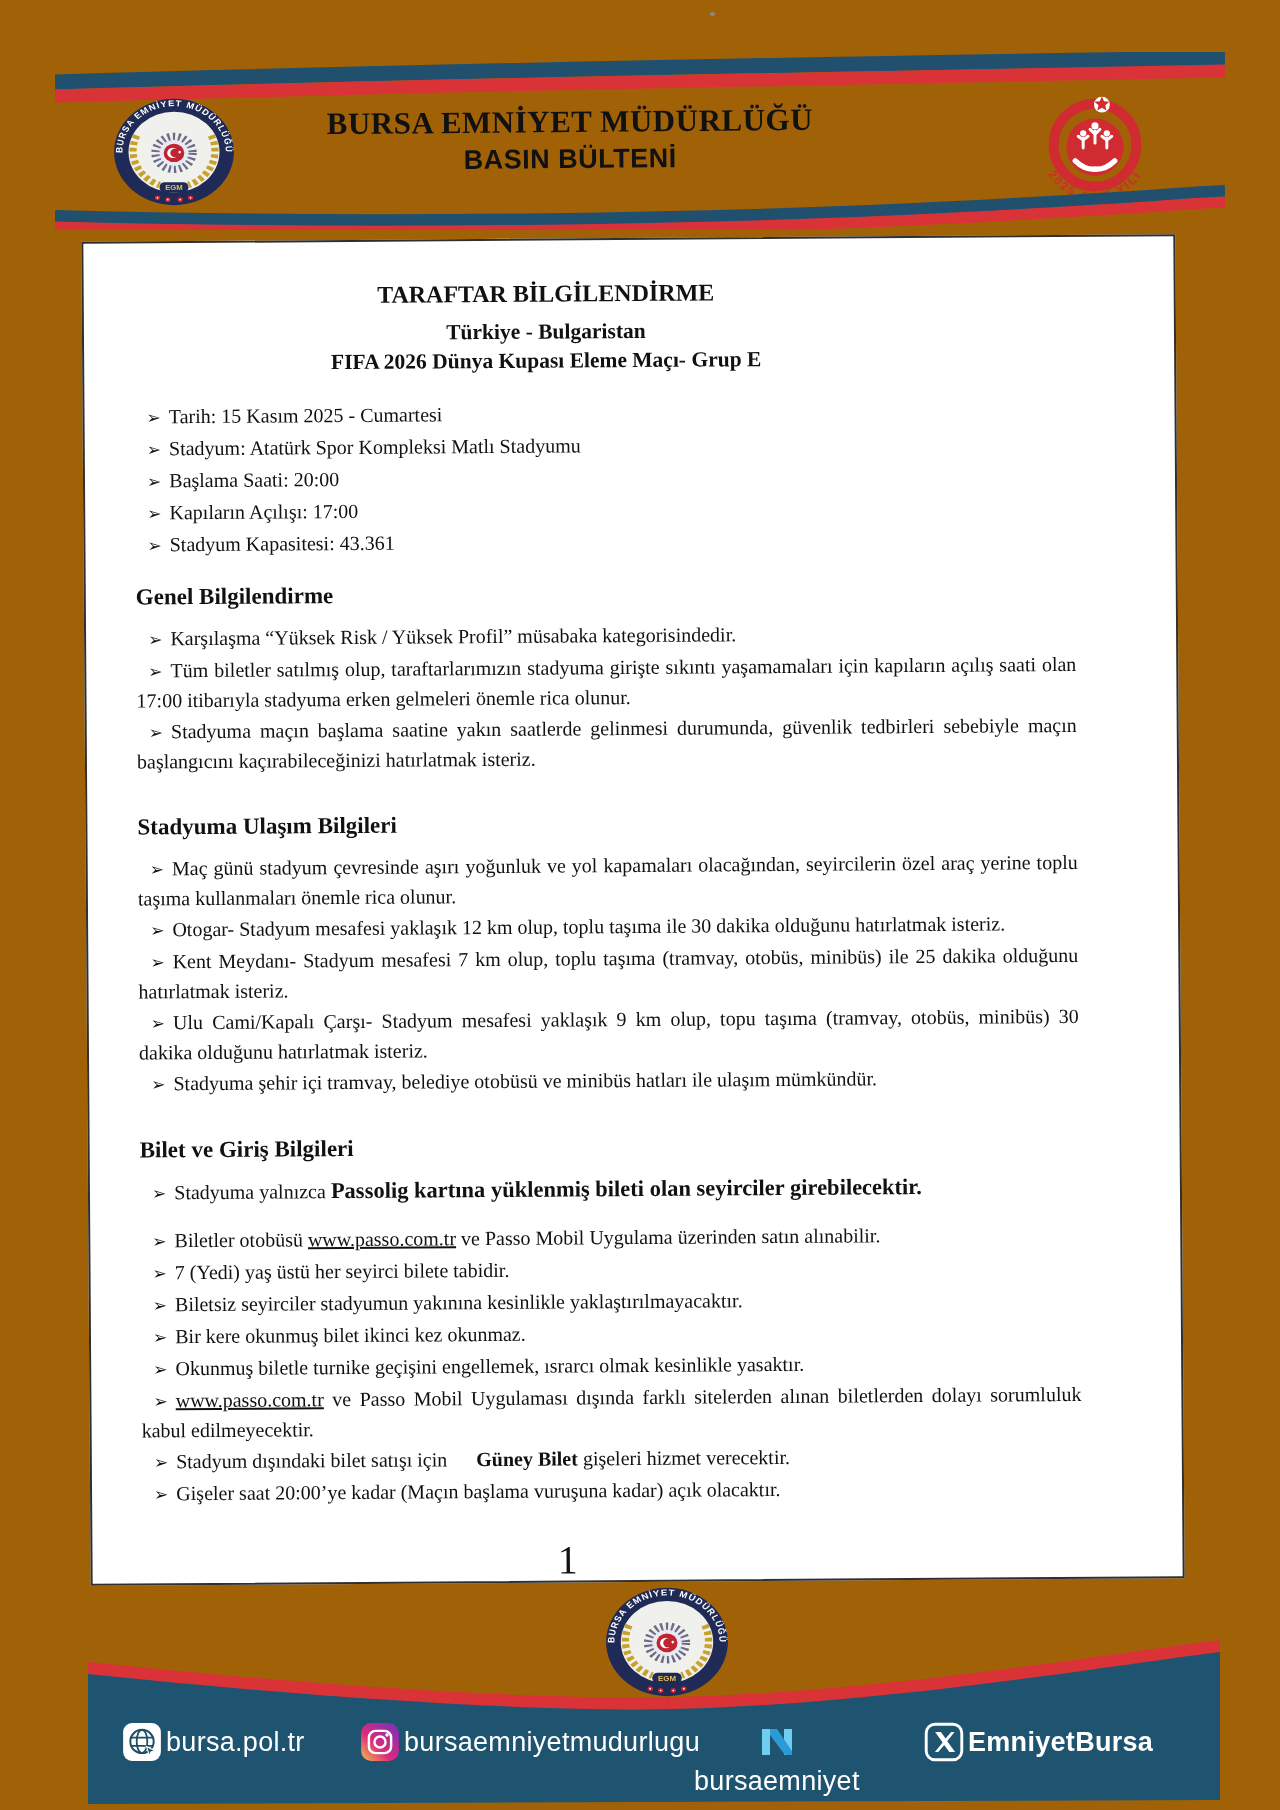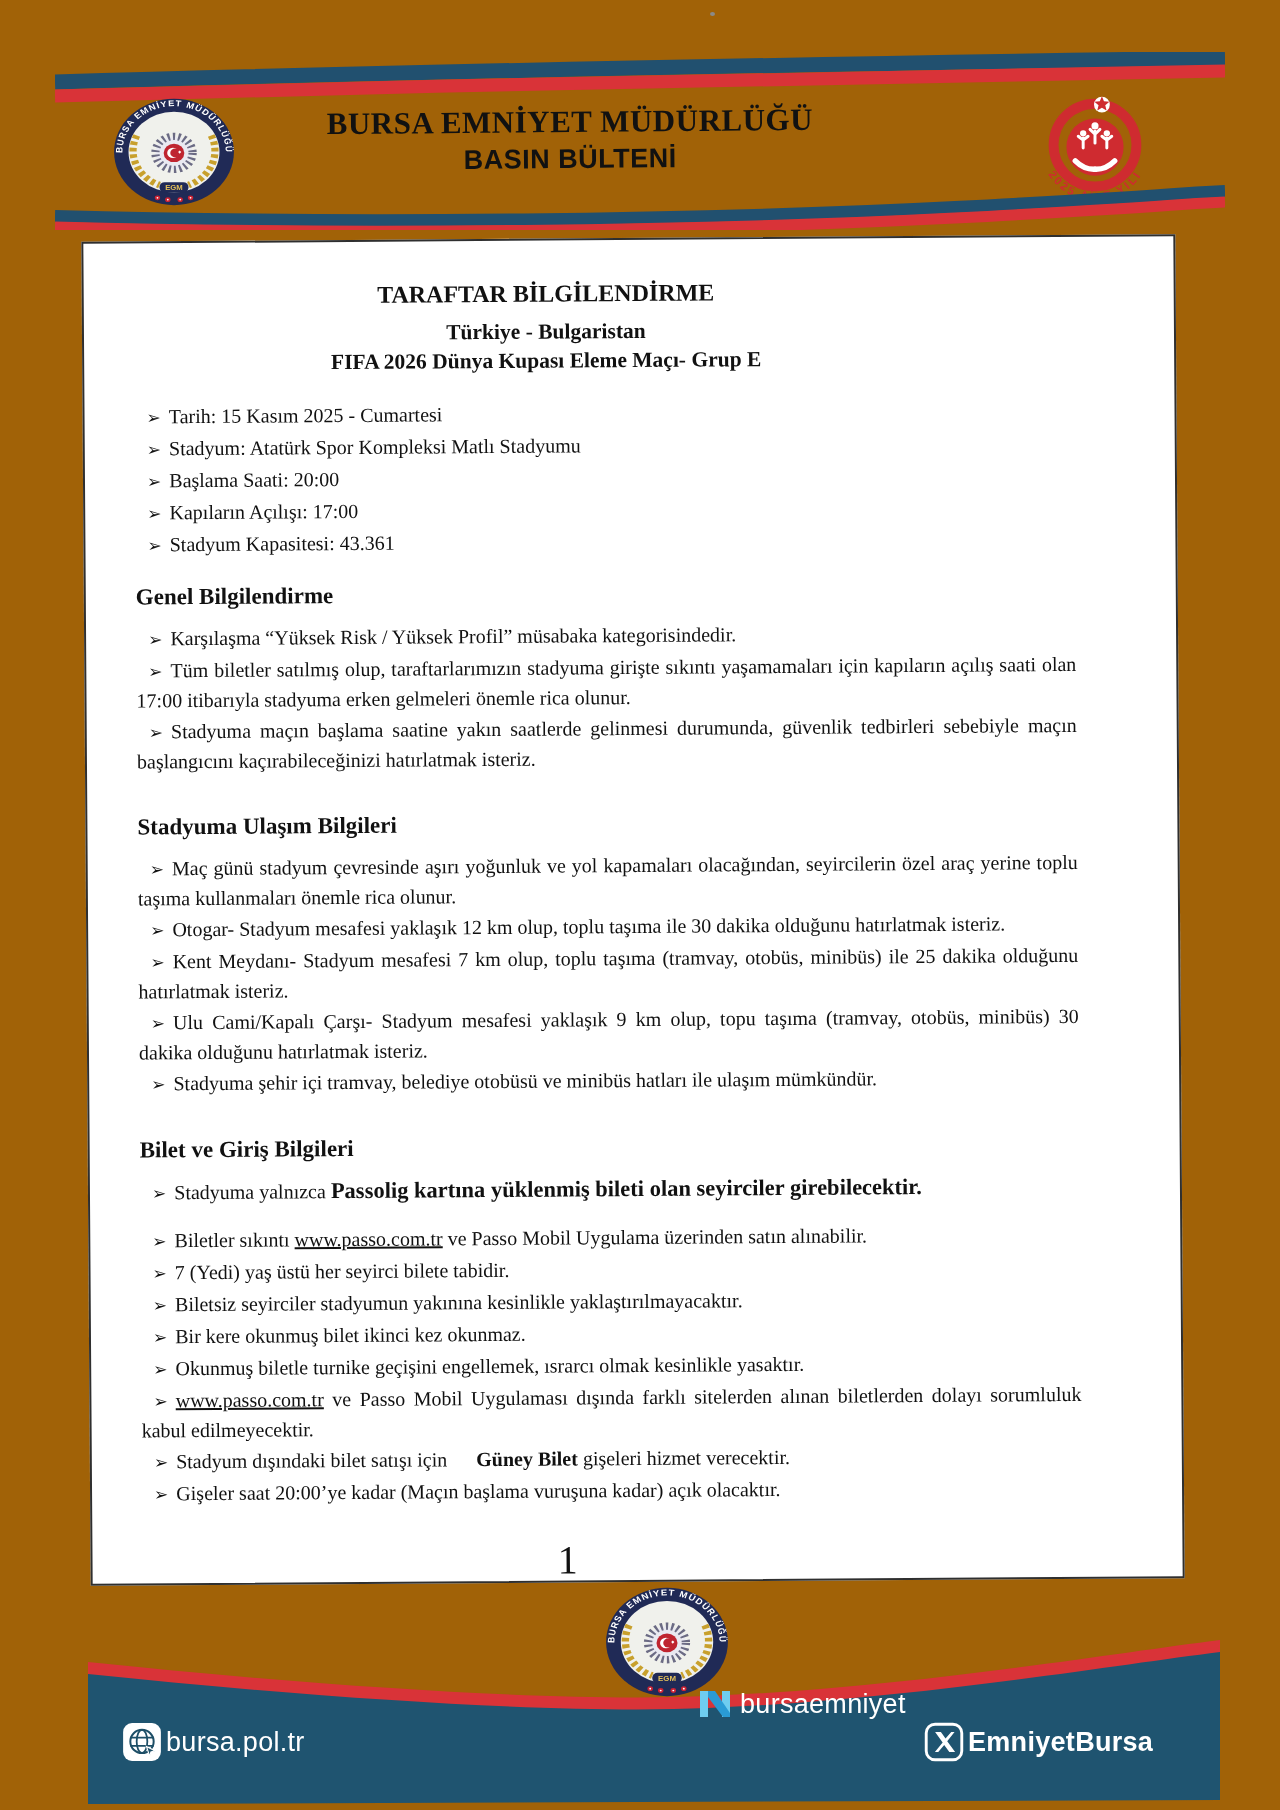--- a/index.html
+++ b/index.html
@@ -34,21 +34,21 @@
   .u{text-decoration:underline;}
   .big{font-weight:bold;font-size:22.5px;}
   .page-number{font-size:40px;margin-top:30px;text-align:center;transform:translateX(-45px);}
   
   .footer-band{position:absolute;left:88px;top:1630px;}
   .footer-emblem{position:absolute;left:604px;top:1586px;}
   .footer-link{position:absolute;display:flex;align-items:center;gap:4px;color:#ffffff;
                font-family:"Liberation Sans",sans-serif;font-size:27px;letter-spacing:0.3px;}
   .fl-1{left:122px;top:1722px;}
   .fl-2{left:360px;top:1722px;}
-  .fl-3{left:694px;top:1684px;}
+  .fl-3{left:694px;top:1722px;flex-direction:column;}
   .fl-4{left:924px;top:1722px;font-weight:bold;}
 </style>
 </head>
 <body>
 
 <div class="page">
 
   <svg width="0" height="0" style="position:absolute">
     <defs>
       <symbol id="police-emblem" viewBox="0 0 120 120">
@@ -146,21 +146,21 @@
         <div class="bullet just"><span class="arrow">➢</span><span>Tüm biletler satılmış olup, taraftarlarımızın stadyuma girişte sıkıntı yaşamamaları için kapıların açılış saati olan 17:00 itibarıyla stadyuma erken gelmeleri önemle rica olunur.</span></div>
         <div class="bullet just"><span class="arrow">➢</span><span>Stadyuma maçın başlama saatine yakın saatlerde gelinmesi durumunda, güvenlik tedbirleri sebebiyle maçın başlangıcını kaçırabileceğinizi hatırlatmak isteriz.</span></div>
         <div class="sec-heading">Stadyuma Ulaşım Bilgileri</div>
         <div class="bullet just"><span class="arrow">➢</span><span>Maç günü stadyum çevresinde aşırı yoğunluk ve yol kapamaları olacağından, seyircilerin özel araç yerine toplu taşıma kullanmaları önemle rica olunur.</span></div>
         <div class="bullet just"><span class="arrow">➢</span><span>Otogar- Stadyum mesafesi yaklaşık 12 km olup, toplu taşıma ile 30 dakika olduğunu hatırlatmak isteriz.</span></div>
         <div class="bullet just"><span class="arrow">➢</span><span>Kent Meydanı- Stadyum mesafesi 7 km olup, toplu taşıma (tramvay, otobüs, minibüs) ile 25 dakika olduğunu hatırlatmak isteriz.</span></div>
         <div class="bullet just"><span class="arrow">➢</span><span>Ulu Cami/Kapalı Çarşı- Stadyum mesafesi yaklaşık 9 km olup, topu taşıma (tramvay, otobüs, minibüs) 30 dakika olduğunu hatırlatmak isteriz.</span></div>
         <div class="bullet"><span class="arrow">➢</span><span>Stadyuma şehir içi tramvay, belediye otobüsü ve minibüs hatları ile ulaşım mümkündür.</span></div>
         <div class="sec-heading">Bilet ve Giriş Bilgileri</div>
         <div class="bullet spaced"><span class="arrow">➢</span><span>Stadyuma yalnızca </span><span class="big">Passolig kartına yüklenmiş bileti olan seyirciler girebilecektir.</span></div>
-        <div class="bullet"><span class="arrow">➢</span><span>Biletler sıkıntı </span><span class="u">www.passo.com.tr</span><span> ve Passo Mobil Uygulama üzerinden satın alınabilir.</span></div>
+        <div class="bullet"><span class="arrow">➢</span><span>Biletler otobüsü </span><span class="u">www.passo.com.tr</span><span> ve Passo Mobil Uygulama üzerinden satın alınabilir.</span></div>
         <div class="bullet"><span class="arrow">➢</span><span>7 (Yedi) yaş üstü her seyirci bilete tabidir.</span></div>
         <div class="bullet"><span class="arrow">➢</span><span>Biletsiz seyirciler stadyumun yakınına kesinlikle yaklaştırılmayacaktır.</span></div>
         <div class="bullet"><span class="arrow">➢</span><span>Bir kere okunmuş bilet ikinci kez okunmaz.</span></div>
         <div class="bullet"><span class="arrow">➢</span><span>Okunmuş biletle turnike geçişini engellemek, ısrarcı olmak kesinlikle yasaktır.</span></div>
         <div class="bullet just"><span class="arrow">➢</span><span class="u">www.passo.com.tr</span><span> ve Passo Mobil Uygulaması dışında farklı sitelerden alınan biletlerden dolayı sorumluluk kabul edilmeyecektir.</span></div>
         <div class="bullet"><span class="arrow">➢</span><span>Stadyum dışındaki bilet satışı için </span><span class="b">Güney Bilet</span><span> gişeleri hizmet verecektir.</span></div>
         <div class="bullet"><span class="arrow">➢</span><span>Gişeler saat 20:00’ye kadar (Maçın başlama vuruşuna kadar) açık olacaktır.</span></div>
       </div>
 
     <div class="page-number">1</div>
@@ -179,20 +179,36 @@
     <svg width="40" height="40" viewBox="0 0 36 36">
       <rect x="1" y="1" width="34" height="34" rx="8" fill="#ffffff"></rect>
       <circle cx="18" cy="17.5" r="10.5" stroke="#1d4e66" stroke-width="1.8" fill="none"></circle>
       <ellipse cx="18" cy="17.5" rx="4.8" ry="10.5" stroke="#1d4e66" stroke-width="1.6" fill="none"></ellipse>
       <path d="M7.5,14 h21 M7.5,21.5 h21" stroke="#1d4e66" stroke-width="1.6" fill="none"></path>
       <path d="M22,22 l8,4 -4,1 -1,4 z" fill="#1d4e66" stroke="#ffffff" stroke-width="1"></path>
     </svg>
     <span>bursa.pol.tr</span>
   </div>
 
+  <div class="footer-link fl-2">
+    <svg width="40" height="40" viewBox="0 0 36 36">
+      <defs>
+        <linearGradient id="iggrad" x1="0" y1="1" x2="1" y2="0">
+          <stop offset="0" stop-color="#f5c04a"></stop>
+            <stop offset="0.4" stop-color="#dd2a7b"></stop>
+            <stop offset="1" stop-color="#7232bd"></stop>
+        </linearGradient>
+      </defs>
+      <rect x="1" y="1" width="34" height="34" rx="9" fill="url(#iggrad)"></rect>
+      <rect x="8" y="8" width="20" height="20" rx="6" fill="none" stroke="#ffffff" stroke-width="2.2"></rect>
+      <circle cx="18" cy="18" r="5" fill="none" stroke="#ffffff" stroke-width="2.2"></circle>
+      <circle cx="24.3" cy="11.7" r="1.6" fill="#ffffff"></circle>
+    </svg>
+    <span>bursaemniyetmudurlugu</span>
+  </div>
 
   <div class="footer-link fl-3">
     <svg width="42" height="40" viewBox="0 0 34 40">
       <rect x="2" y="7" width="8" height="26" fill="#6fcdf0"></rect>
       <rect x="24" y="7" width="8" height="26" fill="#6fcdf0"></rect>
       <polygon points="10,7 17,7 32,29 32,33 25,33 10,13" fill="#2a9bd5"></polygon>
     </svg>
     <span>bursaemniyet</span>
   </div>
 

